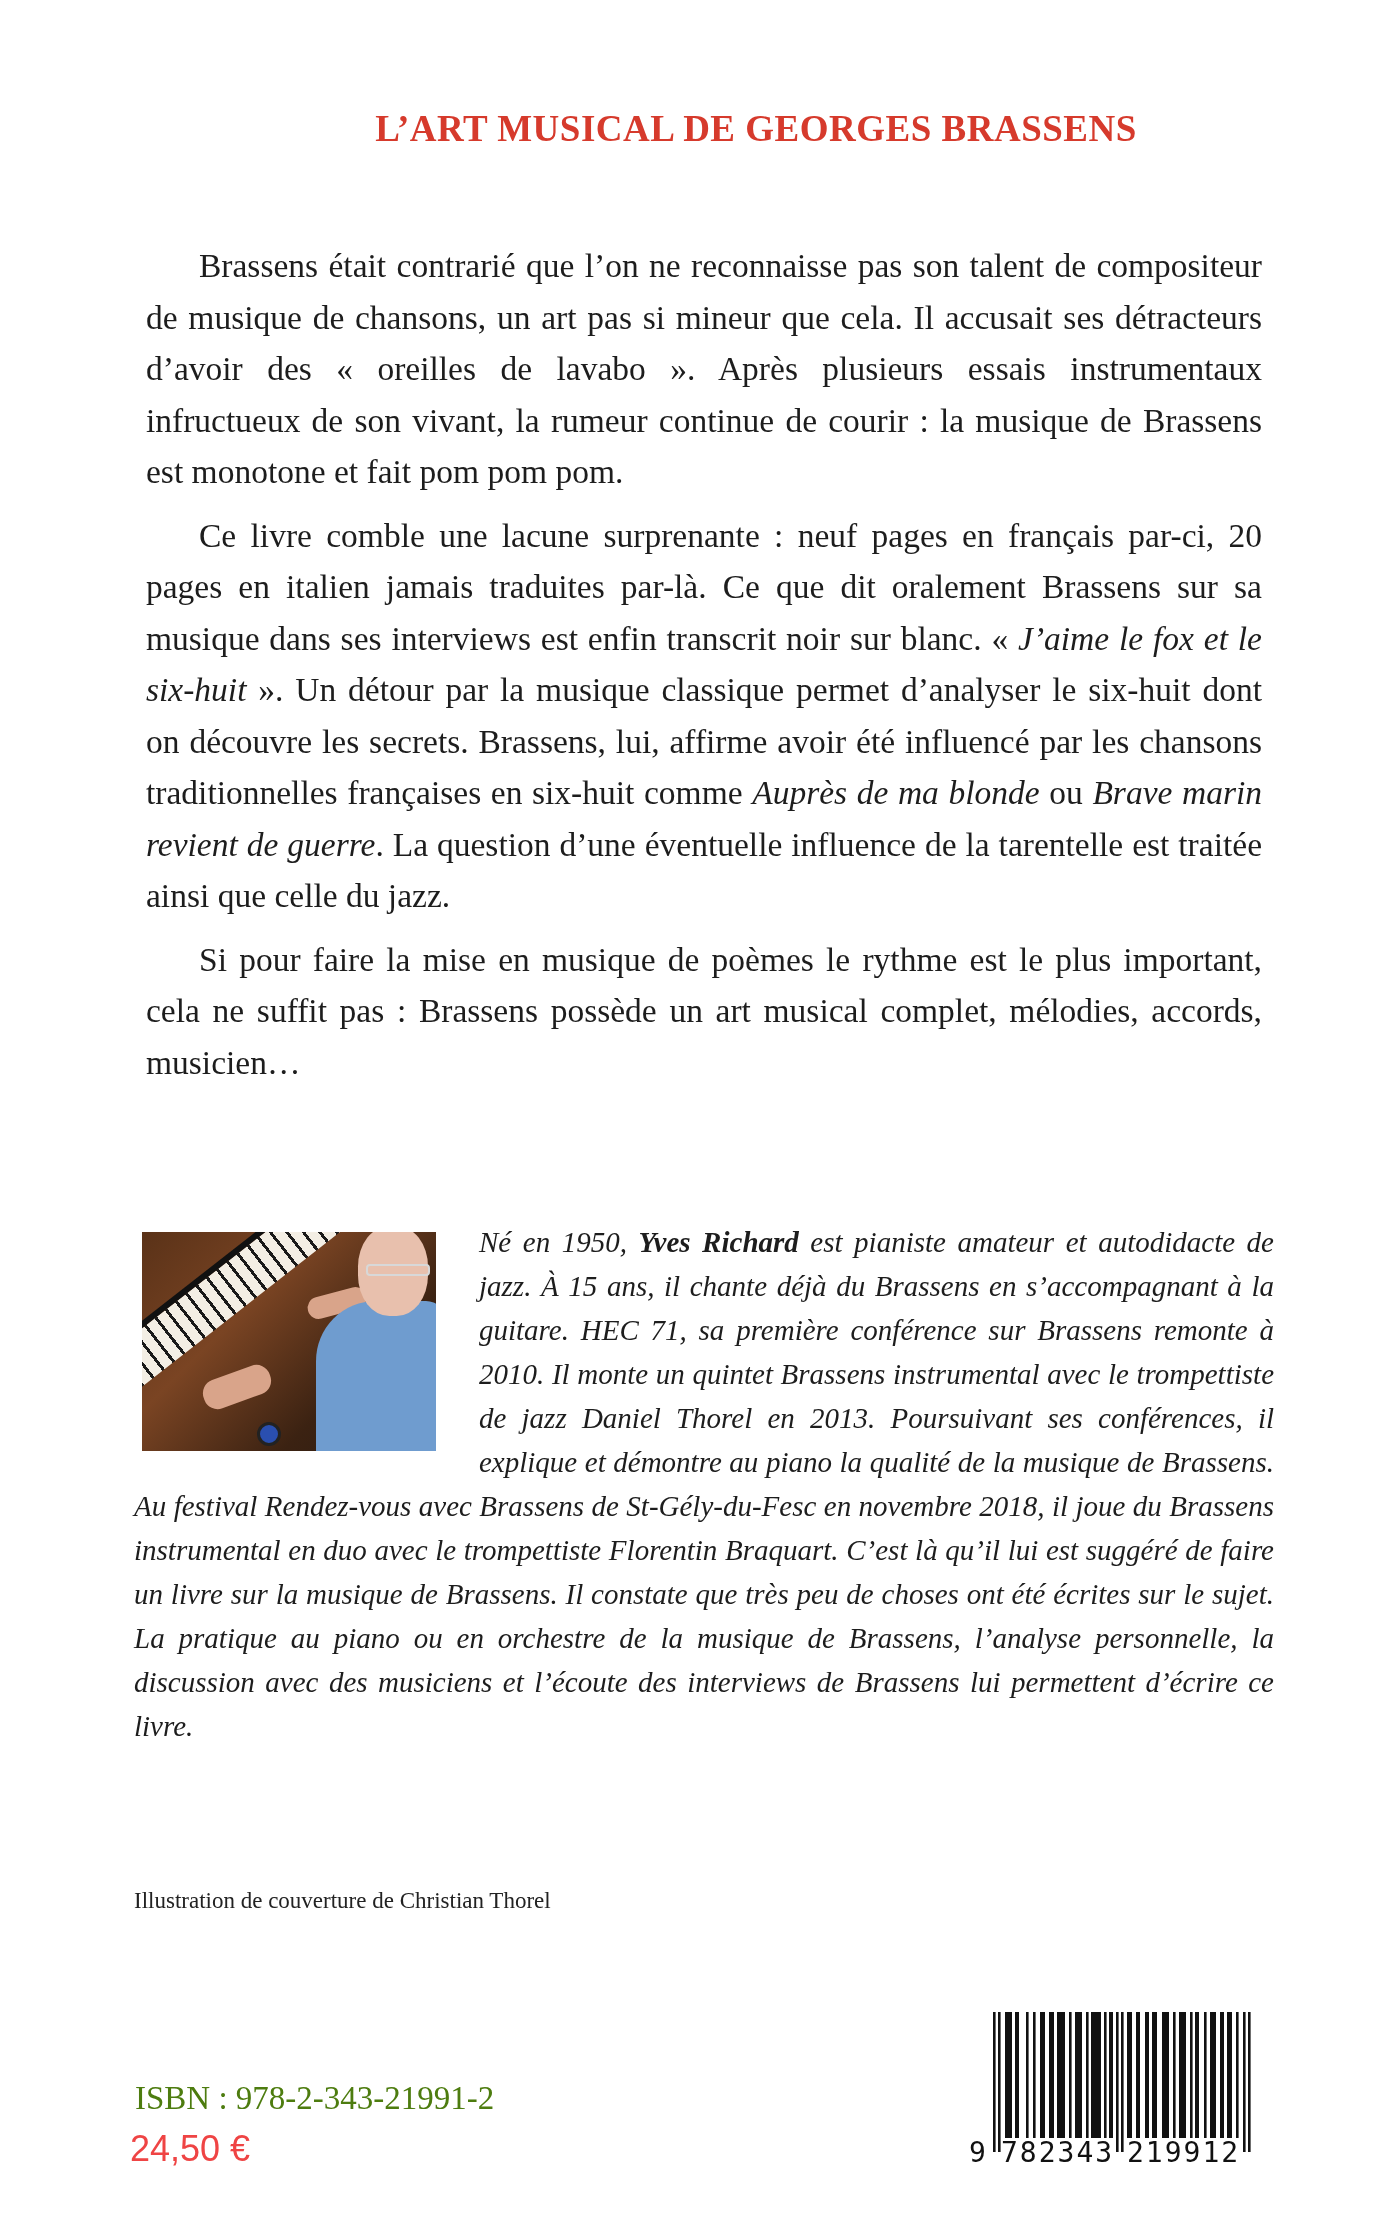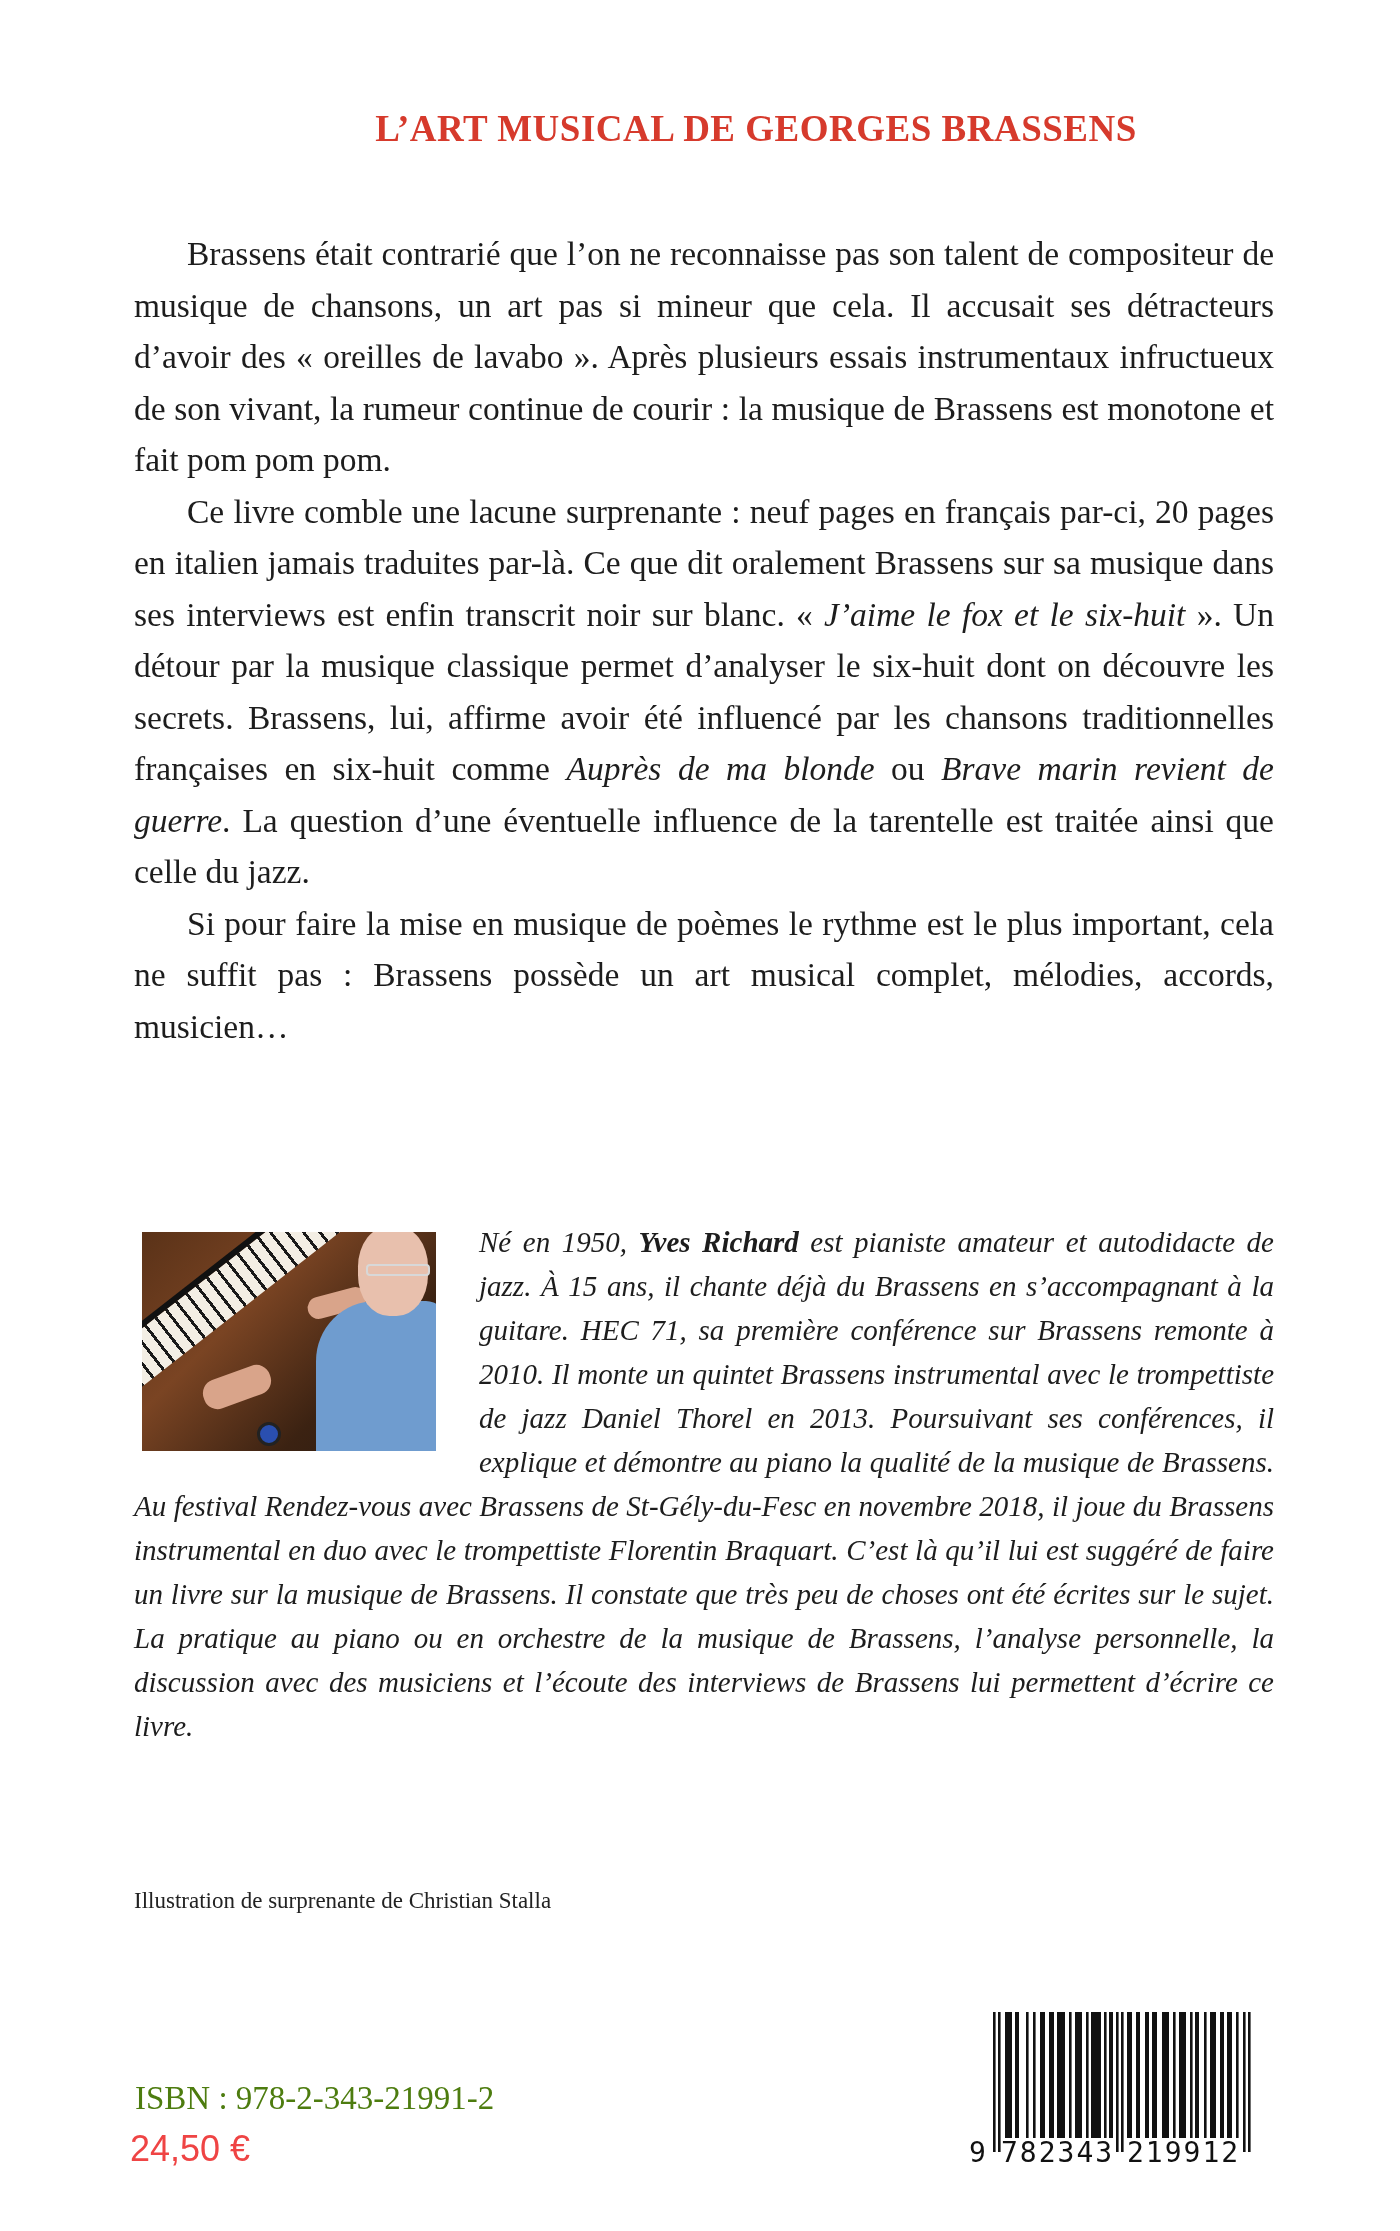--- a/index.html
+++ b/index.html
@@ -12,21 +12,21 @@
     font-weight: bold; font-size: 37px; letter-spacing: 0.5px;
     color: #d63a2c; margin: 16px; line-height: 50px; padding-left: 40px;
   }
 
   .body-text {
     position: absolute; left: 134px; width: 1140px; top: 228px;
     font-family: "Liberation Serif", "DejaVu Serif", serif;
     font-size: 33.5px; line-height: 51.5px; color: #1d1d1d;
     text-align: justify;
   }
-  .body-text p { margin: 0; text-indent: 53px; }
+  .body-text p { margin: 12px; text-indent: 53px; }
   .body-text em { }
 
   .bio {
     position: absolute; left: 134px; top: 1220px; width: 1140px;
     font-family: "Liberation Serif", "DejaVu Serif", serif;
     font-style: italic; font-size: 29px; line-height: 44px; color: #1d1d1d;
     text-align: justify;
   }
   .bio b { font-weight: bold; }
   .photo {
@@ -113,21 +113,21 @@
       <div class="hand"></div>
       <div class="hand2"></div>
       <div class="watch"></div>
       <div class="shirt"></div>
       <div class="head"></div>
       <div class="glasses"></div>
     </div>
     <span>Né en 1950, </span><b>Yves Richard</b><span> est pianiste amateur et autodidacte de jazz. À 15 ans, il chante déjà du Brassens en s’accompagnant à la guitare. HEC 71, sa première conférence sur Brassens remonte à 2010. Il monte un quintet Brassens instrumental avec le trompettiste de jazz Daniel Thorel en 2013. Poursuivant ses conférences, il explique et démontre au piano la qualité de la musique de Brassens. Au festival Rendez-vous avec Brassens de St-Gély-du-Fesc en novembre 2018, il joue du Brassens instrumental en duo avec le trompettiste Florentin Braquart. C’est là qu’il lui est suggéré de faire un livre sur la musique de Brassens. Il constate que très peu de choses ont été écrites sur le sujet. La pratique au piano ou en orchestre de la musique de Brassens, l’analyse personnelle, la discussion avec des musiciens et l’écoute des interviews de Brassens lui permettent d’écrire ce livre.</span>
   </div>
 
-  <div class="credit">Illustration de surprenante de Christian Stalla</div>
+  <div class="credit">Illustration de couverture de Christian Thorel</div>
 
   <div class="isbn">ISBN : 978-2-343-21991-2</div>
   <div class="price">24,50 €</div>
 
   <div class="barcode">
     <svg width="310" height="150" viewBox="0 0 310 150">
       <g fill="#111">
 
         <rect x="28" y="4" width="2.6" height="140"></rect>
         <rect x="33" y="4" width="2.6" height="140"></rect>

